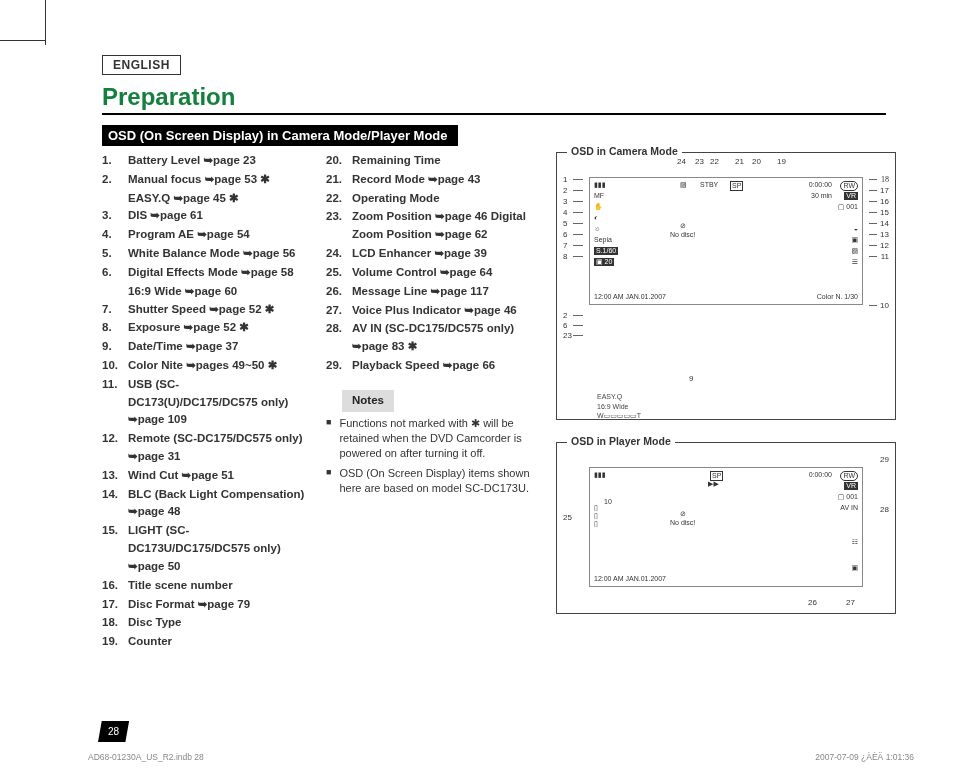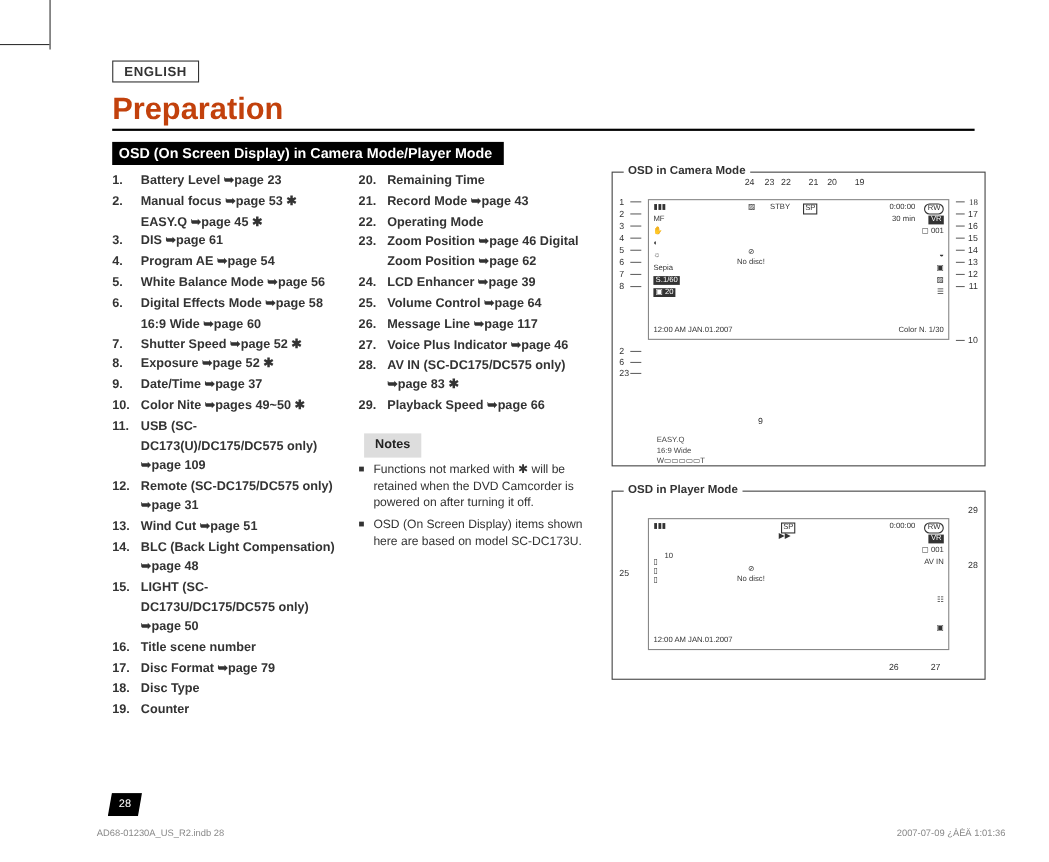--- a/index.html
+++ b/index.html
@@ -10,32 +10,32 @@
     height: 784px;
     position: relative;
     padding: 30px 40px 20px 60px;
   }
   .crop-mark{position:absolute;background:#333;}
   .crop-v{width:1px;height:45px;top:0;left:45px;}
   .crop-h{height:1px;width:45px;top:40px;left:0;}
   .page-inner{padding:25px 28px 10px 42px;}
   .lang-box-wrap{display:flex;gap:6px;margin-bottom:8px;}
   .lang-box{border:1.5px solid #333;padding:2px 10px;font-weight:bold;font-size:12px;color:#333;letter-spacing:.5px;}
-  .title{font-size:28px;font-weight:bold;color:#c2410c;border-bottom:2px solid #000;padding-bottom:2px;margin-bottom:10px;}
+  .title{font-size:24px;font-weight:bold;color:#15803d;border-bottom:2px solid #000;padding-bottom:2px;margin-bottom:10px;}
   .section-bar{background:#000;color:#fff;font-weight:bold;font-size:13px;padding:3px 10px 3px 6px;display:inline-block;margin-bottom:6px;}
   .columns{display:flex;gap:18px;font-size:11.5px;color:#333;line-height:1.55;}
   .col{flex:0 0 auto;}
   .col1{width:206px;}
   .col2{width:212px;}
   .col3{width:340px;}
   .list-item{display:flex;gap:6px;margin-bottom:1px;}
   .num{font-weight:bold;min-width:20px;text-align:left;}
   .lbl{font-weight:bold;}
   .sub{font-weight:bold;margin-left:26px;}
-  .notes-head{background:#ddd;color:#222;font-weight:bold;font-size:11.5px;padding:2px 10px;display:inline-block;margin:14px 5px 4px;}
+  .notes-head{background:#ddd;color:#222;font-weight:bold;font-size:11.5px;padding:2px 10px;display:inline-block;margin:14px 16px 4px;}
   .notes{font-size:11px;color:#333;line-height:1.4;}
   .notes li{display:flex;gap:8px;margin-bottom:4px;}
   .bul{font-size:9px;}
   .osd-block{border:1px solid #444;position:relative;margin-bottom:22px;padding:8px 6px 4px;font-size:7px;color:#333;line-height:1.15;}
   .osd-title{position:absolute;top:-8px;left:10px;background:#fff;padding:0 4px;font-size:10.5px;font-weight:bold;color:#333;}
   .osd-inner{border:1px solid #888;margin:6px 22px;height:130px;position:relative;background:#fff;}
   .osd-num{position:absolute;font-size:8px;color:#333;}
   .footer-pg{position:absolute;left:98px;bottom:42px;}
   .pg-tab{display:inline-block;background:#000;color:#fff;font-size:10px;padding:5px 10px;clip-path:polygon(12% 0,100% 0,88% 100%,0 100%);}
   .footer-line{position:absolute;left:88px;right:40px;bottom:22px;font-size:8.5px;color:#888;display:flex;justify-content:space-between;}

